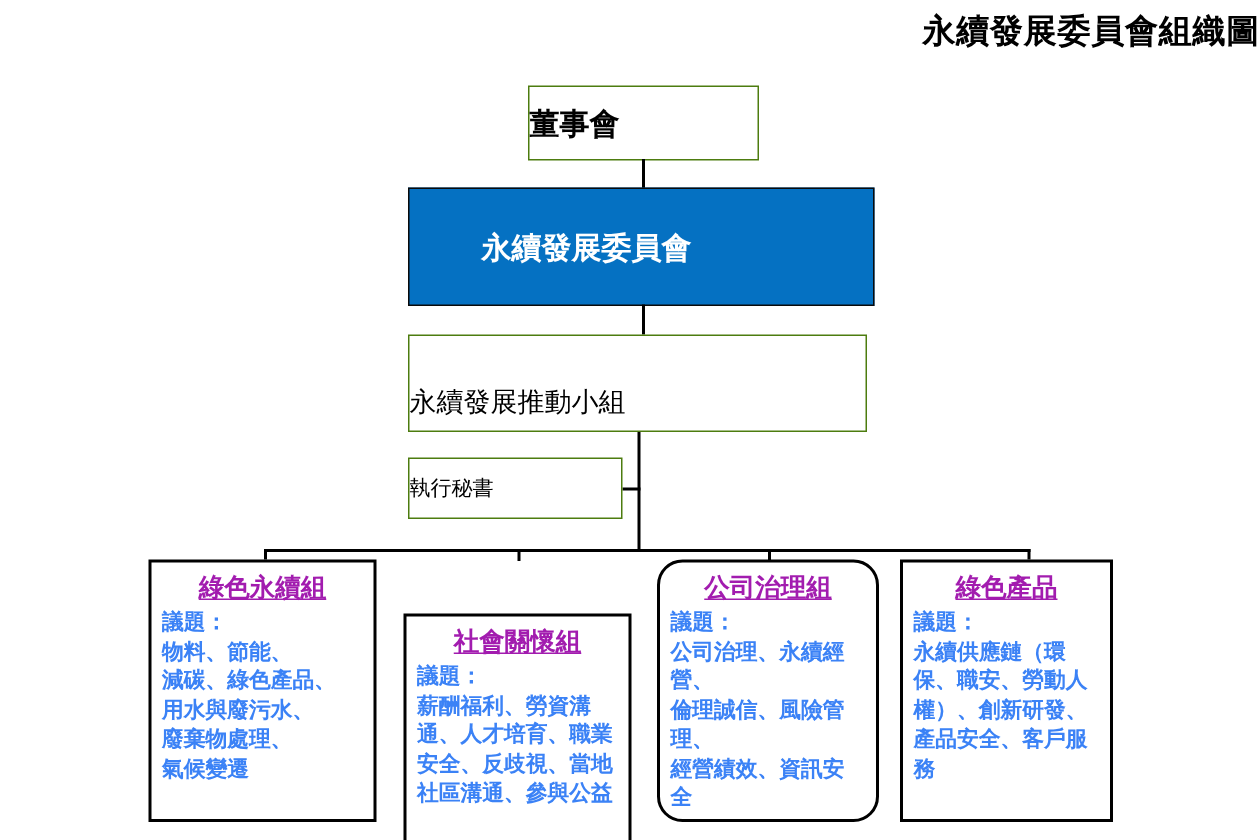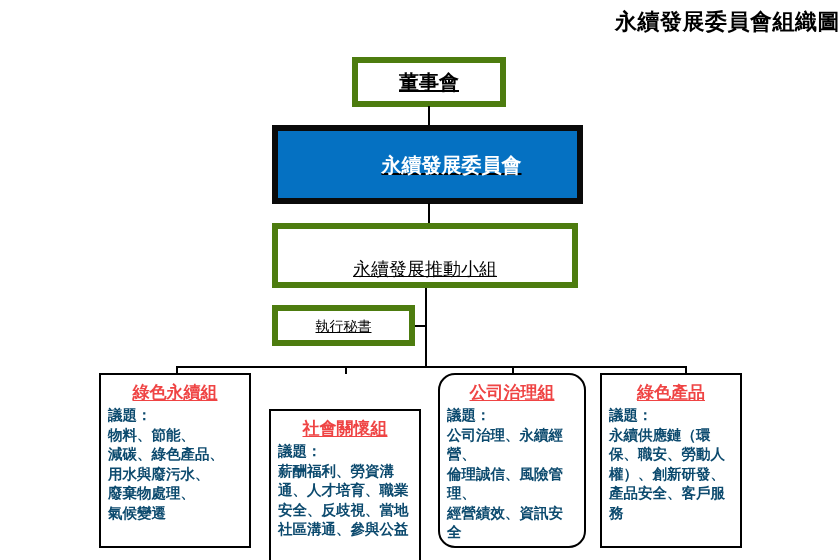--- a/index.html
+++ b/index.html
@@ -29,27 +29,25 @@
     text-align: right;
     font-size: 22px;
     font-weight: bold;
     color: #000000;
     letter-spacing: 0.5px;
     line-height: 26px;
   }
   .node {
     position: absolute;
     box-sizing: border-box;
-    border: 6px solid #4d7c0f;
+    border: 1px solid #4d7c0f;
     background: #ffffff;
     display: flex;
     align-items: center;
-    justify-content: center;
     color: #000000;
-    text-decoration: underline;
   }
   .node-label {
     font-size: 19px;
     line-height: 24px;
     text-align: center;
   }
   
   #node-board {
     left: 352px;
     top: 57px;
@@ -117,29 +115,29 @@
     padding: 6px 7px 4px 7px;
     display: block;
   }
   .group-title {
     font-size: 17px;
     font-weight: bold;
     text-align: center;
     text-decoration: underline;
     text-underline-offset: 2px;
     line-height: 22px;
-    color: #ef4444;
+    color: #a21caf;
     margin-bottom: 3px;
     white-space: nowrap;
   }
   .group-body {
     font-size: 14.5px;
     font-weight: bold;
     line-height: 19.5px;
-    color: #0c4a6e;
+    color: #3b82f6;
     text-align: left;
     word-break: break-all;
   }
   #group-green   { left: 99px;  width: 152px; }
   #group-social  { left: 269px; width: 152px; margin-top: 36px; }
   #group-gov     { left: 438px; width: 148px; border-radius: 17px; }
   #group-value   { left: 600px; width: 142px; }
 </style>
 </head>
 <body>

